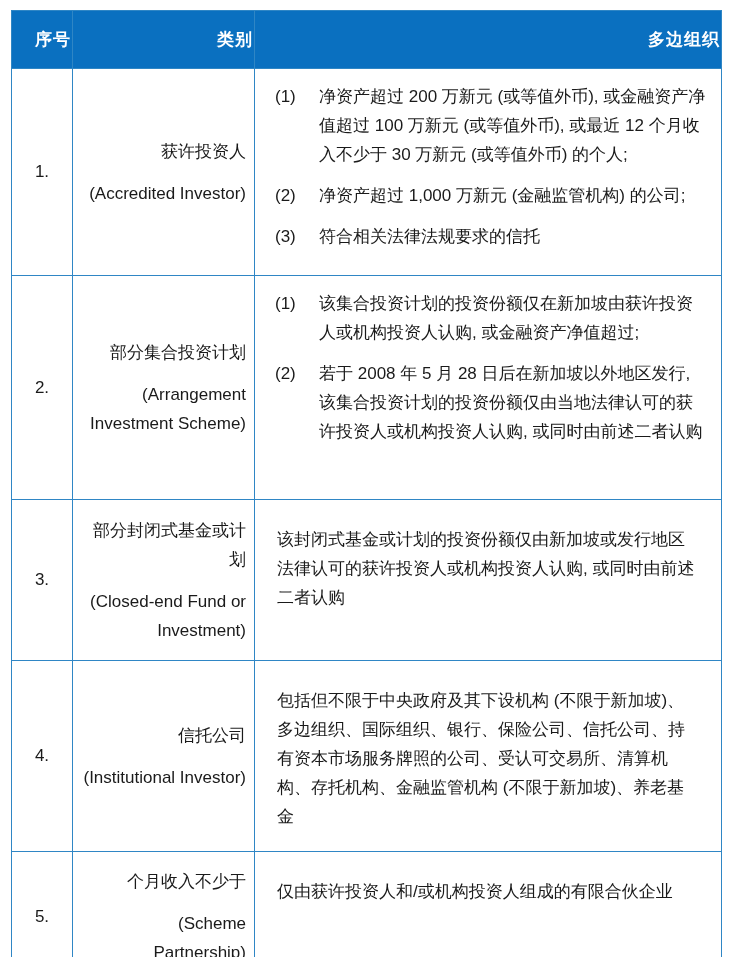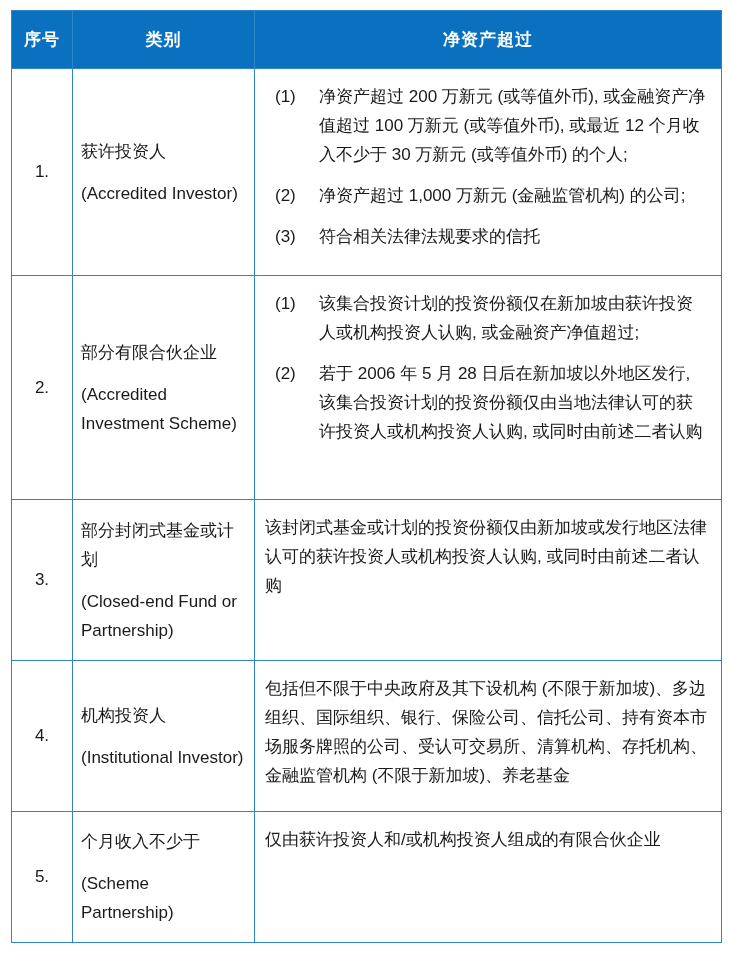--- a/index.html
+++ b/index.html
@@ -16,40 +16,40 @@
     font-family:"Liberation Sans","DejaVu Sans",sans-serif;
     color:var(--text);
   }
   .page{position:relative;width:730px;height:957px;overflow:hidden;background:var(--page-bg);}
   .table-wrap{position:absolute;left:11px;top:10px;width:711px;}
   table{border-collapse:collapse;width:100%;table-layout:fixed;}
   th,td{border:1px solid var(--border);}
   table{border:1px solid var(--border);}
   thead th{
     background:var(--header-bg);color:var(--header-text);
-    font-size:17px;font-weight:700;height:58px;text-align:center;
+    font-size:17px;font-weight:700;height:58px;text-align:right;
     letter-spacing:1px;
   }
   td{font-size:17px;color:var(--text);}
   td.num{text-align:center;vertical-align:middle;padding:4px;}
   td.cat{
-    text-align:left;vertical-align:middle;
+    text-align:right;vertical-align:middle;
     padding:10px 8px;line-height:29px;
   }
   .cat-en{margin-top:13px;}
   td.req{
     vertical-align:top;
     padding:13px 12px 8px 10px;
     line-height:29px;
   }
   .req-item{display:flex;margin:0 0 12px 10px;}
   .req-item:last-child{margin-bottom:0;}
   .req-marker{width:44px;flex:none;}
   .req-text{flex:1;}
-  .req-para{margin:0;}
+  .req-para{margin:12px;}
   
   tr.row-0{height:207px;}
   tr.row-1{height:224px;}
   tr.row-2{height:161px;}
   tr.row-3{height:151px;}
   tr.row-4{height:131px;}
 </style>
 </head>
 <body>
 
@@ -58,21 +58,21 @@
     <table>
       <colgroup>
         <col style="width:61px">
         <col style="width:182px">
         <col>
       </colgroup>
       <thead>
         <tr>
           <th>序号</th>
           <th>类别</th>
-          <th>净资产超过</th>
+          <th>多边组织</th>
         </tr>
       </thead>
       <tbody>
           <tr class="row-0">
             <td class="num">1.</td>
             <td class="cat">
               <div class="cat-zh">获许投资人</div>
               <div class="cat-en">(Accredited Investor)</div>
             </td>
             <td class="req">
@@ -86,48 +86,48 @@
               </div>
               <div class="req-item">
                 <span class="req-marker">(3)</span>
                 <span class="req-text">符合相关法律法规要求的信托</span>
               </div>
             </td>
           </tr>
           <tr class="row-1">
             <td class="num">2.</td>
             <td class="cat">
-              <div class="cat-zh">部分有限合伙企业</div>
-              <div class="cat-en">(Accredited Investment Scheme)</div>
+              <div class="cat-zh">部分集合投资计划</div>
+              <div class="cat-en">(Arrangement Investment Scheme)</div>
             </td>
             <td class="req">
               <div class="req-item">
                 <span class="req-marker">(1)</span>
                 <span class="req-text">该集合投资计划的投资份额仅在新加坡由获许投资人或机构投资人认购, 或金融资产净值超过;</span>
               </div>
               <div class="req-item">
                 <span class="req-marker">(2)</span>
-                <span class="req-text">若于 2006 年 5 月 28 日后在新加坡以外地区发行, 该集合投资计划的投资份额仅由当地法律认可的获许投资人或机构投资人认购, 或同时由前述二者认购</span>
+                <span class="req-text">若于 2008 年 5 月 28 日后在新加坡以外地区发行, 该集合投资计划的投资份额仅由当地法律认可的获许投资人或机构投资人认购, 或同时由前述二者认购</span>
               </div>
             </td>
           </tr>
           <tr class="row-2">
             <td class="num">3.</td>
             <td class="cat">
               <div class="cat-zh">部分封闭式基金或计划</div>
-              <div class="cat-en">(Closed-end Fund or Partnership)</div>
+              <div class="cat-en">(Closed-end Fund or Investment)</div>
             </td>
             <td class="req">
               <div class="req-para">该封闭式基金或计划的投资份额仅由新加坡或发行地区法律认可的获许投资人或机构投资人认购, 或同时由前述二者认购</div>
             </td>
           </tr>
           <tr class="row-3">
             <td class="num">4.</td>
             <td class="cat">
-              <div class="cat-zh">机构投资人</div>
+              <div class="cat-zh">信托公司</div>
               <div class="cat-en">(Institutional Investor)</div>
             </td>
             <td class="req">
               <div class="req-para">包括但不限于中央政府及其下设机构 (不限于新加坡)、多边组织、国际组织、银行、保险公司、信托公司、持有资本市场服务牌照的公司、受认可交易所、清算机构、存托机构、金融监管机构 (不限于新加坡)、养老基金</div>
             </td>
           </tr>
           <tr class="row-4">
             <td class="num">5.</td>
             <td class="cat">
               <div class="cat-zh">个月收入不少于</div>

